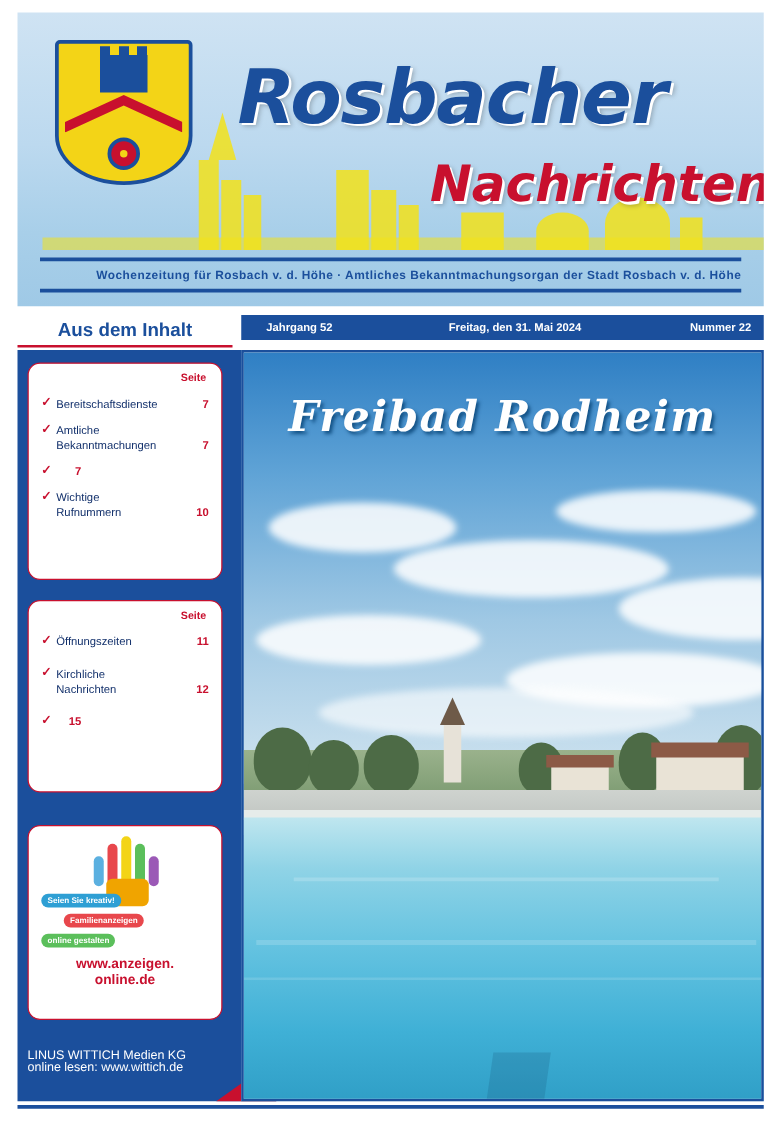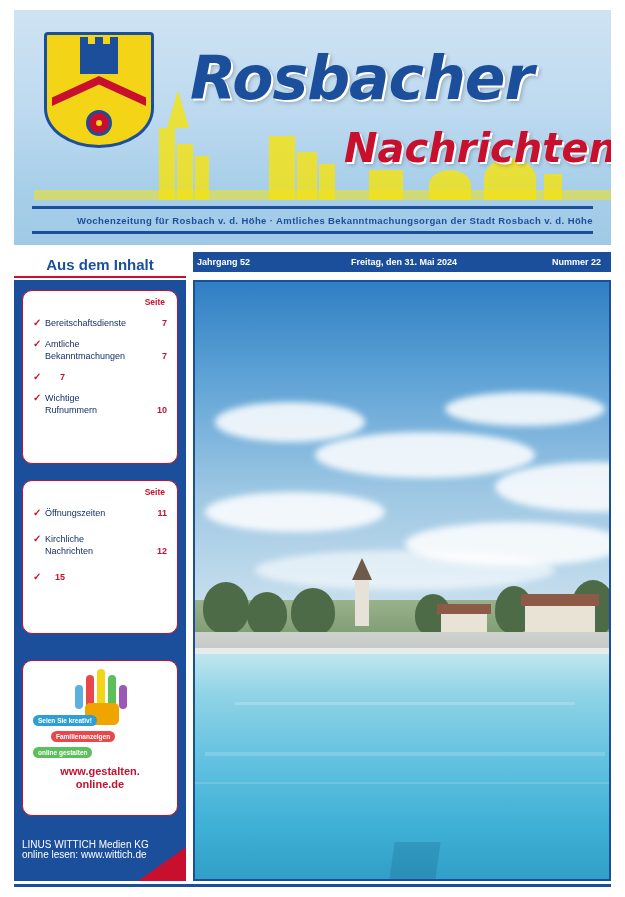--- a/index.html
+++ b/index.html
@@ -85,37 +85,38 @@
     background:#f3d417;
   }
 
   
   .infobar{
     position:absolute;left:193px;top:252px;width:418px;height:20px;
     background:#1b4f9c;color:#ffffff;
     display:flex;align-items:center;
     font-size:9px;font-weight:bold;
   }
-  .infobar .a{width:120px;padding-left:4px;}
+  .infobar .a{width:120px;padding-left:20px;}
   .infobar .b{flex:1;text-align:center;}
   .infobar .c{width:110px;text-align:right;padding-right:10px;}
 
   .aus-dem-inhalt{
     position:absolute;left:14px;top:252px;width:172px;height:24px;
     color:#1b4f9c;font-size:15px;font-weight:bold;
     display:flex;align-items:center;justify-content:center;
   }
   .redline{
     position:absolute;left:14px;top:276px;width:172px;height:2px;background:#c8102e;
   }
 
   
   .leftcol{
     position:absolute;left:14px;top:280px;width:172px;height:601px;
     background:#1b4f9c;
+    padding-left:35px;
   }
   .card{
     position:absolute;left:8px;background:#ffffff;border:1px solid #c8102e;border-radius:10px;
   }
   .card .seite{
     position:absolute;right:12px;top:6px;color:#c8102e;font-size:8.5px;font-weight:bold;
   }
   .tocitem{
     position:relative;display:flex;align-items:flex-start;
     padding:0 10px 0 10px;margin-top:9px;
@@ -315,21 +316,21 @@
         <i style="left:11px;height:34px;background:#e8474c;"></i>
         <i style="left:22px;height:40px;background:#f3d417;"></i>
         <i style="left:33px;height:34px;background:#5bbf5b;"></i>
         <i style="left:44px;height:24px;background:#9b59b6;"></i>
         <div class="palm"></div>
       </div>
       <div class="bub" style="left:10px;top:54px;background:#2e9fd4;">Seien Sie kreativ!</div>
       <div class="bub" style="left:28px;top:70px;background:#e8474c;">Familienanzeigen</div>
       <div class="bub" style="left:10px;top:86px;background:#5bbf5b;">online gestalten</div>
       <div class="adurl">
-        <div>www.gestalten.</div>
+        <div>www.anzeigen.</div>
         <div>online.de</div>
       </div>
     </div>
 
     <div class="imprint">
       <div>LINUS WITTICH Medien KG</div>
       <div>online lesen: www.wittich.de</div>
     </div>
 
     <div class="corner-tri"></div>
@@ -363,16 +364,17 @@
     <div class="ph-deck"></div>
     <div class="poolwall"></div>
     <div class="ph-water"></div>
 
     <div class="lane" style="left:40px;top:420px;width:340px;height:3px;opacity:.35;"></div>
     <div class="lane" style="left:10px;top:470px;width:400px;height:4px;opacity:.3;"></div>
     <div class="lanedark" style="left:196px;top:560px;width:46px;height:52px;transform:skewX(-8deg);opacity:.45;"></div>
 
     <div class="lane" style="left:0px;top:500px;width:418px;height:2px;opacity:.25;"></div>
 
+    <div class="photo-title">Freibad Rodheim</div>
   </div>
 
   <div class="bottombar"></div>
 </div>
 
 </body></html>

